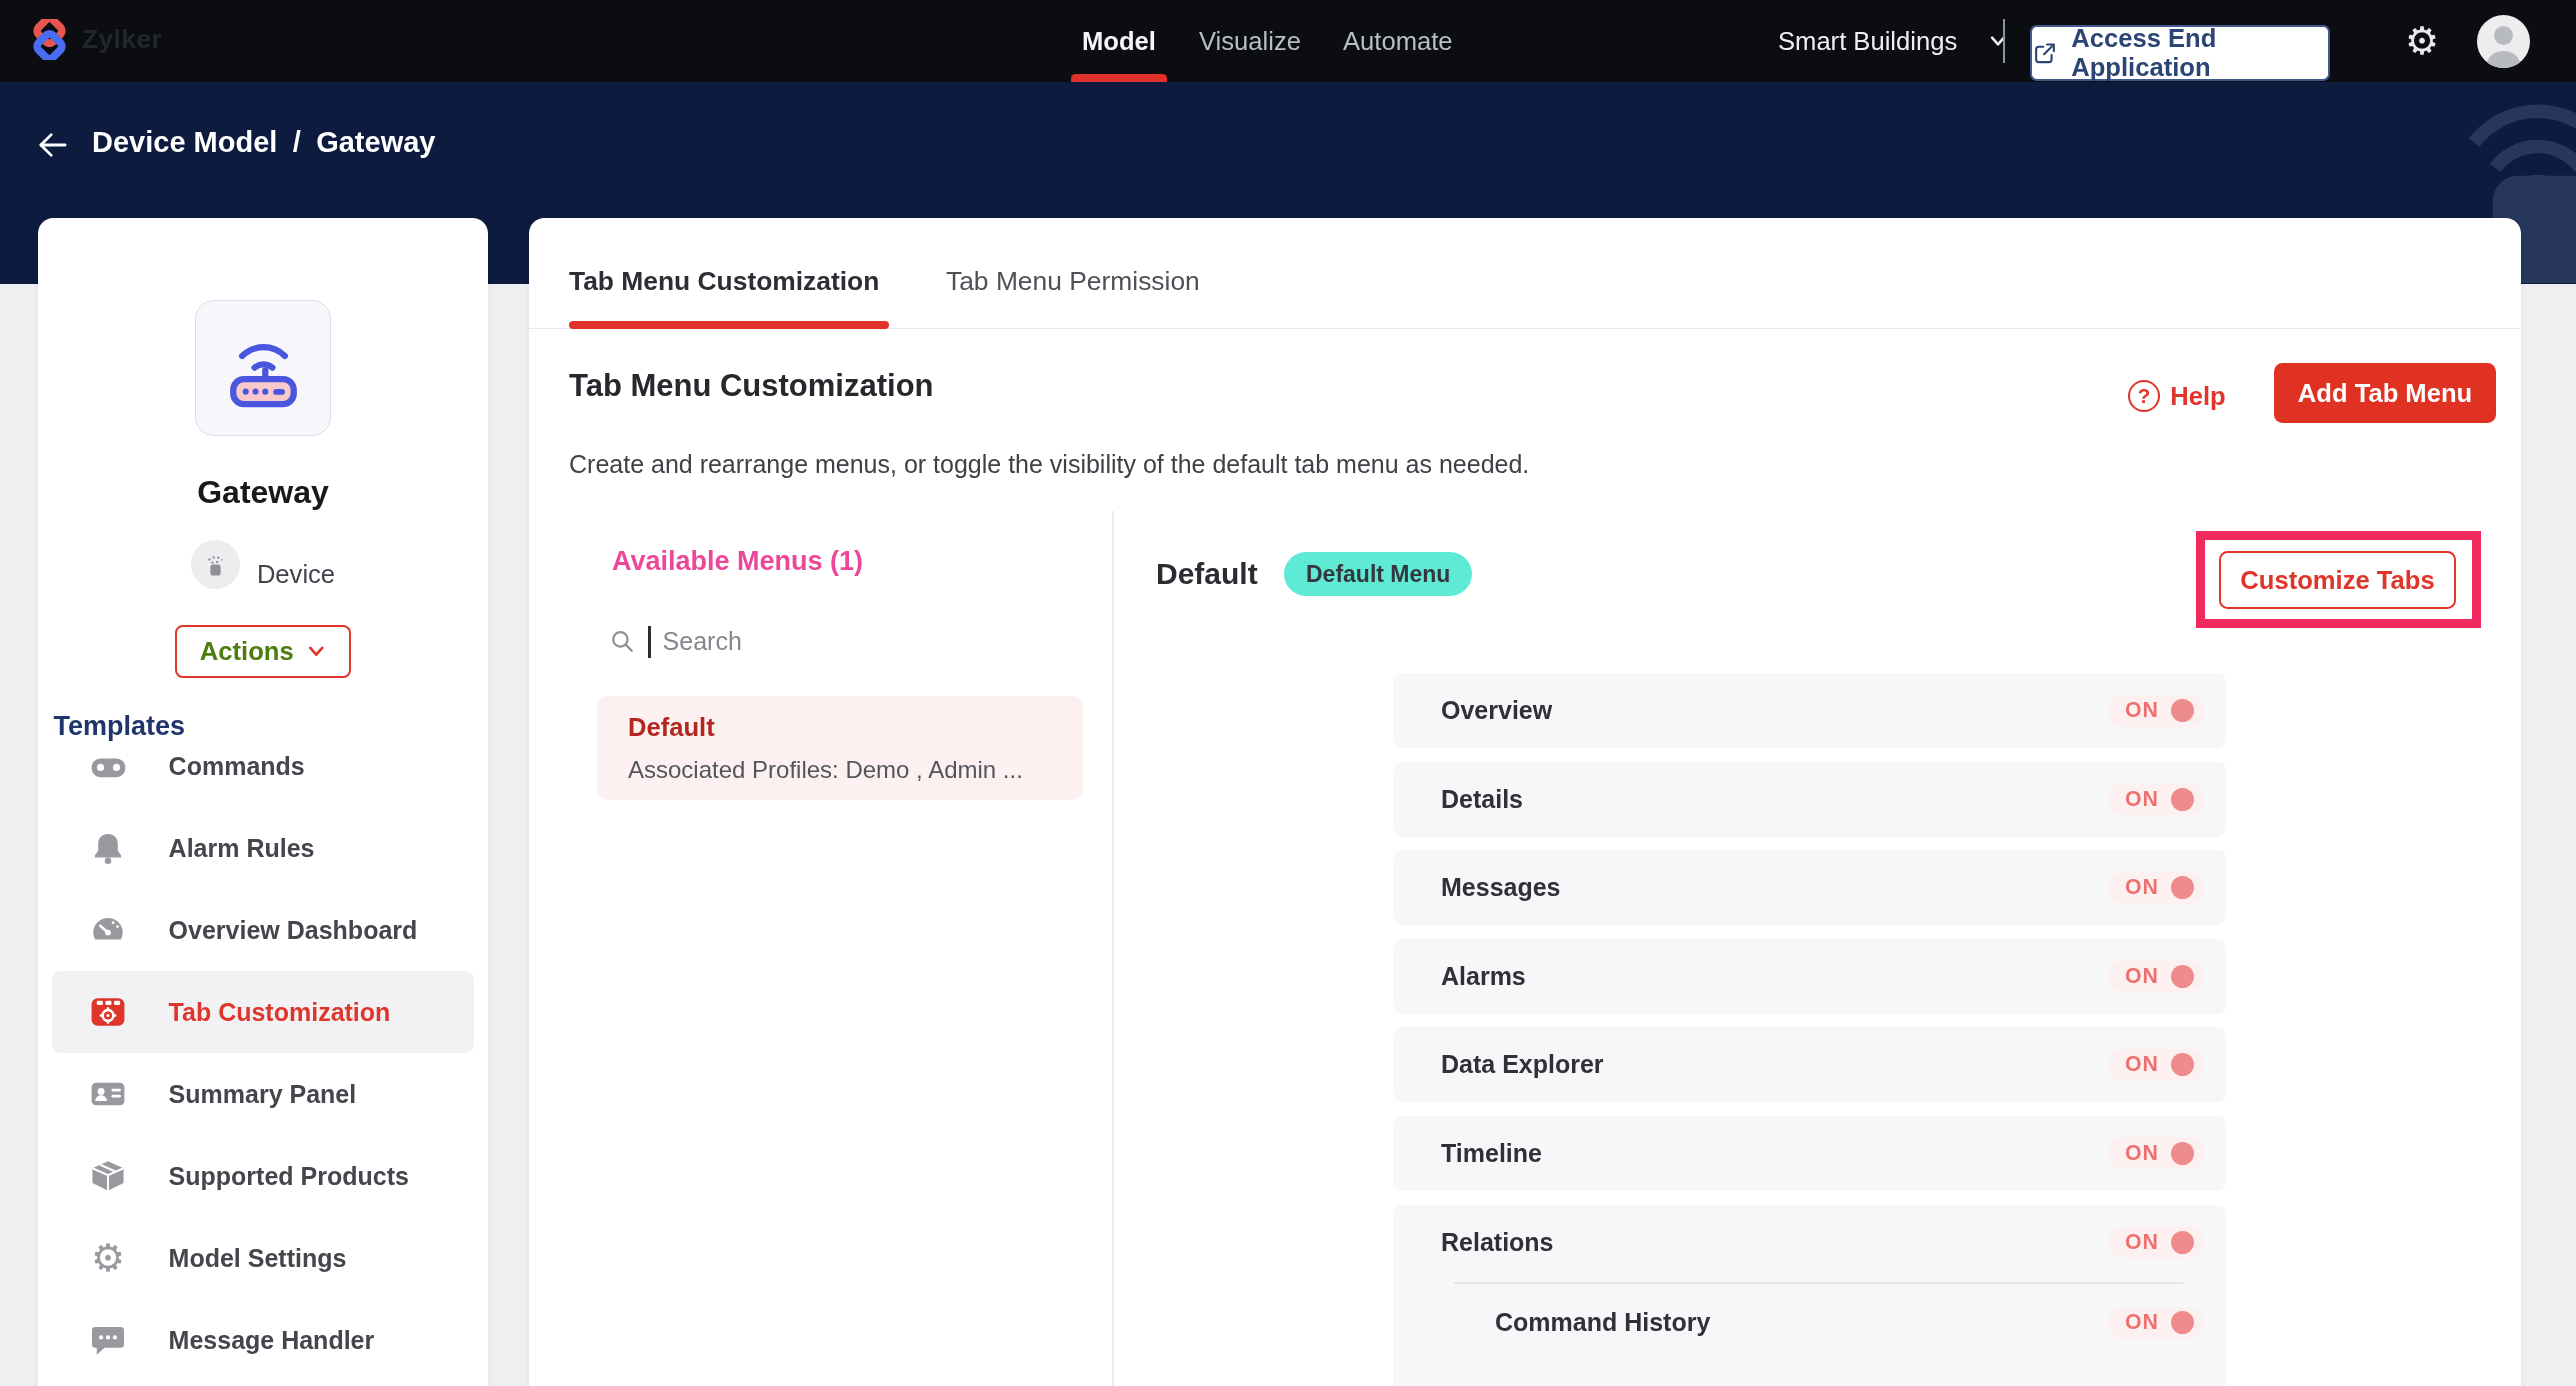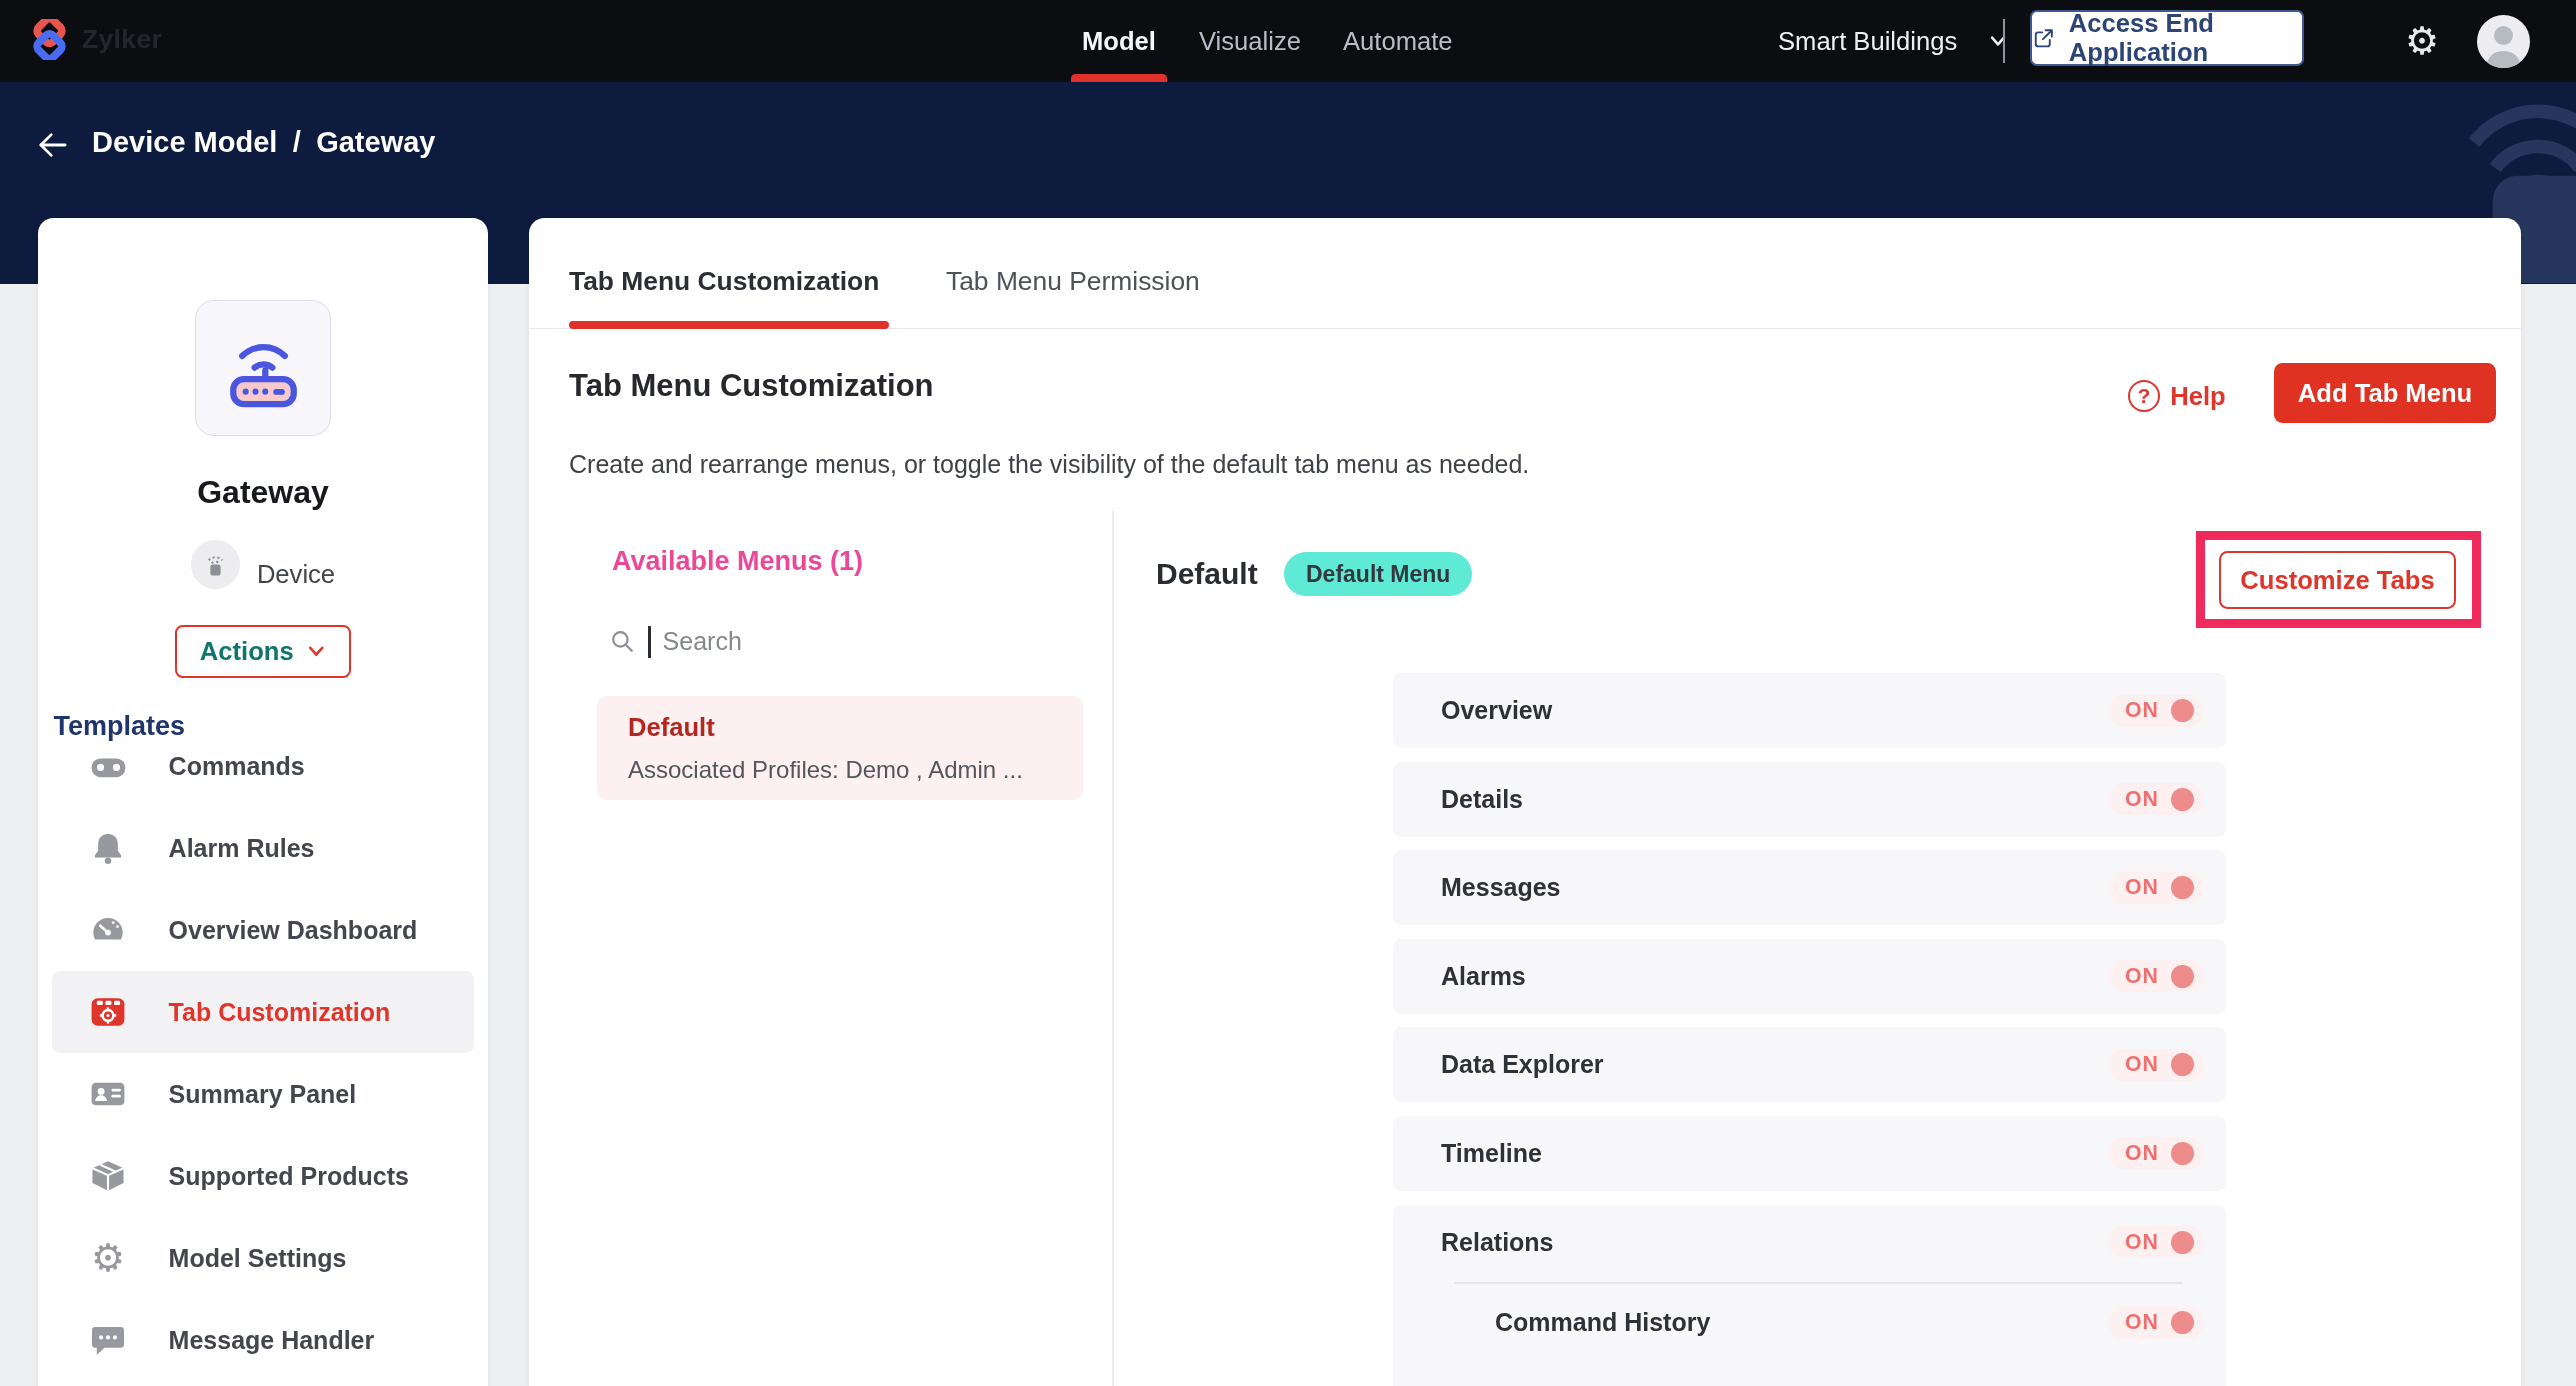--- a/index.html
+++ b/index.html
@@ -8,21 +8,21 @@
 
   
   .topbar { position:absolute; left:0; top:0; width:2576px; height:82px; background:#0b0d11; z-index:5; }
   .logo { position:absolute; left:29px; top:19px; display:flex; align-items:center; gap:12px; }
   .logo-text { font-size:26.4px; font-weight:bold; color:#23262e; letter-spacing:0.4px; }
   .nav-tab { position:absolute; top:0; height:82px; line-height:82px; font-size:25.6px; color:#b9bdc6; cursor:pointer; }
   .nav-tab.active { color:#f5f6f8; font-weight:600; }
   .nav-underline { position:absolute; left:1071px; top:74px; width:96px; height:7.7px; background:#e0312a; border-radius:4.3px 4.3px 0 0; }
   .org { position:absolute; left:1778px; top:0; height:82px; display:flex; align-items:center; gap:30px; color:#eef0f4; font-size:25.6px; cursor:pointer; }
   .top-divider { position:absolute; left:2003px; top:19px; width:1.7px; height:44px; background:#8e93a0; }
-  .access-btn { position:absolute; left:2030px; top:10px; width:274px; height:56px; background:#fff; border:2.6px solid #41598f; border-radius:6.8px; display:flex; align-items:center; justify-content:center; gap:13.6px; color:#2c4575; font-size:25.6px; font-weight:600; cursor:pointer; }
+  .access-btn { position:absolute; left:2030px; top:25px; width:300px; height:56px; background:#fff; border:2.6px solid #41598f; border-radius:6.8px; display:flex; align-items:center; justify-content:center; gap:13.6px; color:#2c4575; font-size:25.6px; font-weight:600; cursor:pointer; }
   .gear-top { position:absolute; left:2405px; top:0; height:82px; display:flex; align-items:center; font-family:"DejaVu Sans",sans-serif; font-size:38px; color:#e8eaee; cursor:pointer; }
   .avatar { position:absolute; left:2477px; top:14.5px; width:53px; height:53px; border-radius:50%; background:#ededef; overflow:hidden; cursor:pointer; }
 
   
   .band { position:absolute; left:0; top:82px; width:2576px; height:202px; background:#0d1b3f; overflow:hidden; z-index:1; }
   .back-arrow { position:absolute; left:34px; top:44px; width:38px; height:38px; cursor:pointer; }
   .crumbs { position:absolute; left:92px; top:44px; font-size:29px; font-weight:bold; color:#ffffff; display:flex; gap:15.4px; }
   .crumbs .sep { font-weight:bold; }
   .band-art { position:absolute; right:0; top:5.1px; }
 
@@ -30,21 +30,21 @@
   .card { position:absolute; background:#fff; border-radius:15.4px 15.4px 0 0; box-shadow:0 1.7px 6.8px rgba(20,24,40,.07); z-index:2; overflow:hidden; }
   .sidebar-card { left:38px; top:218px; width:450px; height:1169px; }
   .main-card { left:529px; top:218px; width:1992px; height:1169px; }
 
   
   .icon-box { position:absolute; left:157px; top:82px; width:136px; height:136px; background:#f6f6fb; border:1.7px solid #dcdde8; border-radius:19px; display:flex; align-items:center; justify-content:center; }
   .gw-name { position:absolute; left:0; top:256px; width:100%; text-align:center; font-size:32px; font-weight:bold; color:#17191d; }
   .device-row { position:absolute; left:0; top:322px; width:100%; display:flex; align-items:flex-end; justify-content:center; gap:17px; }
   .device-circle { width:49px; height:49px; border-radius:50%; background:#ededf0; display:flex; align-items:center; justify-content:center; }
   .device-label { font-size:25.6px; color:#404349; }
-  .actions-btn { position:absolute; left:137px; top:407px; width:176px; height:53px; border:2.6px solid #df352b; border-radius:7.7px; background:#fff; color:#0f766e; font-size:25.6px; font-weight:700; display:flex; align-items:center; justify-content:center; gap:12px; cursor:pointer; }
+  .actions-btn { position:absolute; left:137px; top:407px; width:176px; height:53px; border:2.6px solid #df352b; border-radius:7.7px; background:#fff; color:#4d7c0f; font-size:25.6px; font-weight:700; display:flex; align-items:center; justify-content:center; gap:12px; cursor:pointer; }
   .templates-h { position:absolute; left:15.4px; top:493px; font-size:27px; font-weight:bold; color:#20356b; }
   .side-list { position:absolute; left:0; top:529px; right:0; bottom:0; overflow:hidden; }
   .side-item { height:82px; margin:0 13.6px; display:flex; align-items:center; gap:40px; padding-left:36px; border-radius:8.5px; cursor:pointer; }
   .side-item:first-child { margin-top:-22px; }
   .s-label { font-size:25px; font-weight:600; color:#43464c; white-space:nowrap; }
   .side-item.active { background:#f2f2f4; }
   .side-item.active .s-label { color:#df352b; font-weight:700; }
   .s-icon { width:41px; height:41px; display:flex; align-items:center; justify-content:center; }
   .s-icon.gearglyph { font-family:"DejaVu Sans",sans-serif; font-size:38px; color:#97999e; }
 

